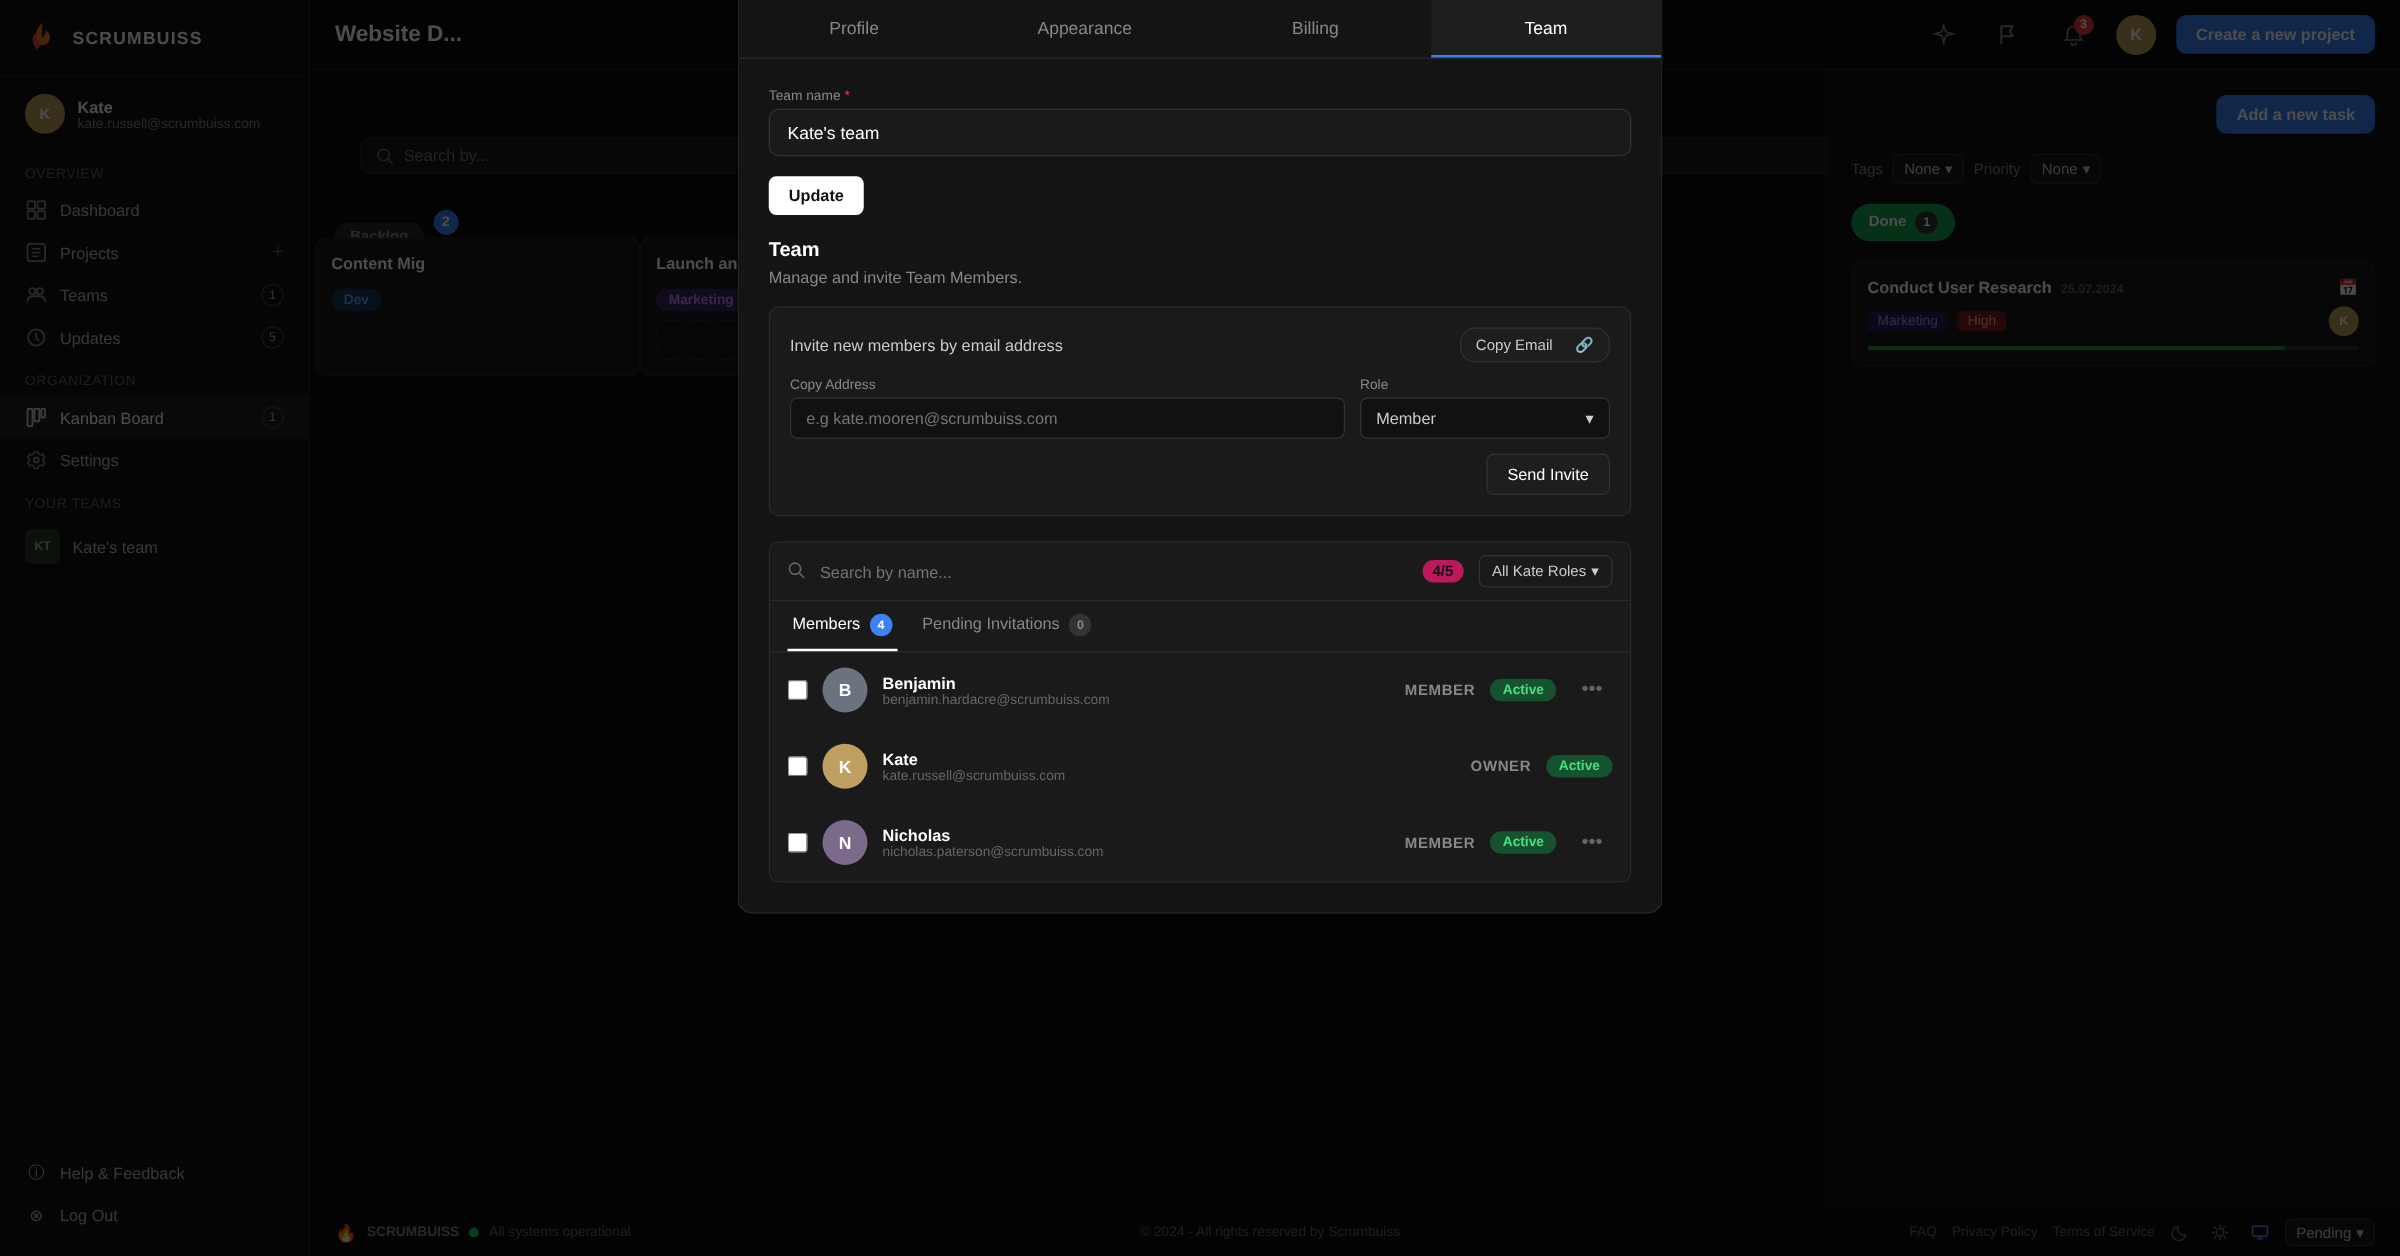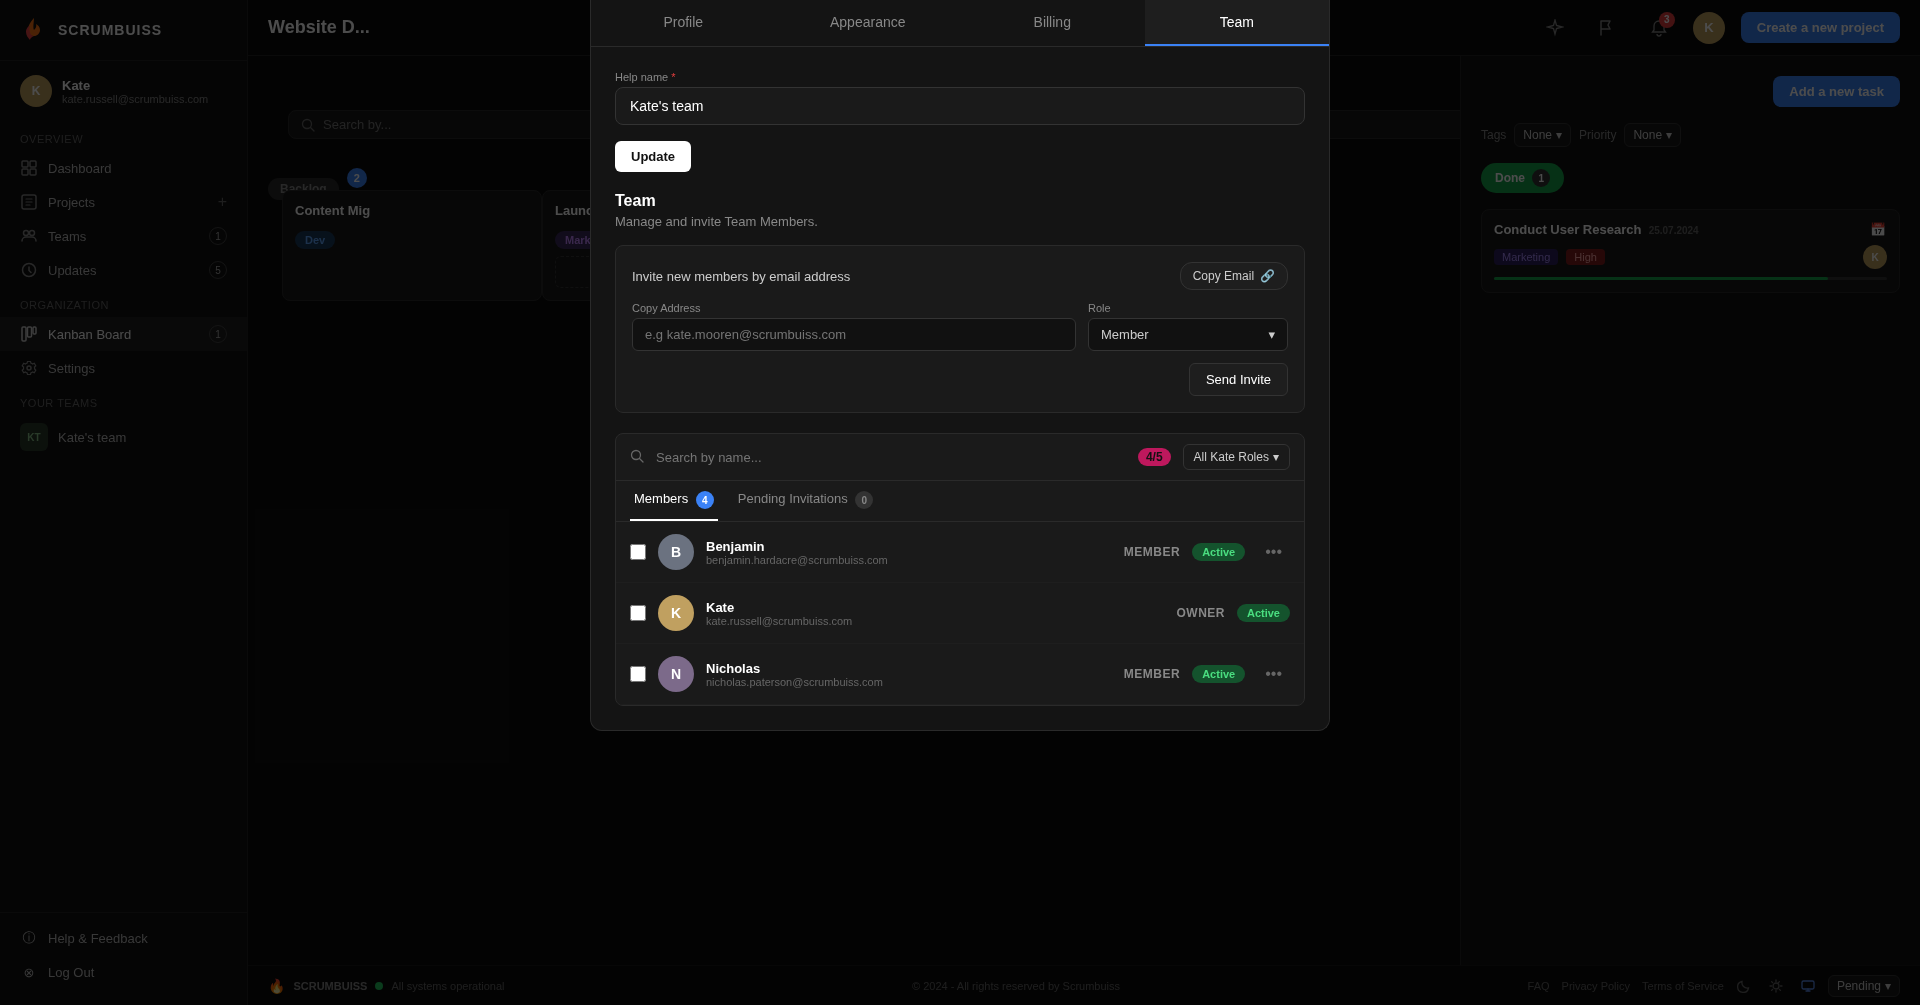--- a/index.html
+++ b/index.html
@@ -437,21 +437,21 @@
     .copy-email-btn {
       background: #1e1e1e;
       border: 1px solid #333;
       border-radius: 12px;
       padding: 6px 12px;
       font-size: 12px;
       color: #ccc;
       cursor: pointer;
       display: flex;
       align-items: center;
-      gap: 6px;
+      gap: 18px;
     }
 
     .invite-fields {
       display: flex;
       gap: 12px;
       margin-bottom: 12px;
     }
     .invite-email-field {
       flex: 1;
       background: #111;
@@ -884,21 +884,21 @@
         </svg>
       <input type="text" style="background: transparent; border: none; outline: none; font-size: 13px; color: rgb(204, 204, 204);" placeholder="Search by...">
     </div>
   </div>
 
   <div style="position:absolute;top:155px;left:20px;display:flex;align-items:center;gap:8px;">
     <span style="background:#2a2a2a;color:#888;padding:4px 12px;border-radius:20px;font-size:12px;font-weight:600;margin-top:23px;">Backlog</span>
     <span style="background:#3b82f6;color:#fff;border-radius:50%;width:20px;height:20px;display:inline-flex;align-items:center;justify-content:center;font-size:11px;font-weight:700;">2</span>
   </div>
 
-  <div style="position:absolute;top:190px;left:34px;display:flex;">
+  <div style="position:absolute;top:190px;left:4px;display:flex;">
     <div class="kanban-column">
       <div class="col-header">
         <span class="col-title">Content Mig</span>
       </div>
       <div style="margin-bottom:8px;"><span class="col-tag-dev">Dev</span></div>
     </div>
     <div class="kanban-column">
       <div class="col-header">
         <span class="col-title">Launch and</span>
       </div>
@@ -956,21 +956,21 @@
     <div class="modal-tab">Appearance</div>
     <div class="modal-tab">Billing</div>
     <div class="modal-tab active">Team</div>
   </div>
 
   <div class="modal-body">
 
     
     <div class="form-group">
       <label class="form-label">
-        <span>Help name</span>
+        <span>Team name</span>
         <span class="required"> *</span>
       </label>
       <input type="text" class="form-input" value="Kate's team" style="">
     </div>
 
     <button class="update-btn">Update</button>
 
     
     <div class="section-title">Team</div>
     <div class="section-desc">Manage and invite Team Members.</div>

